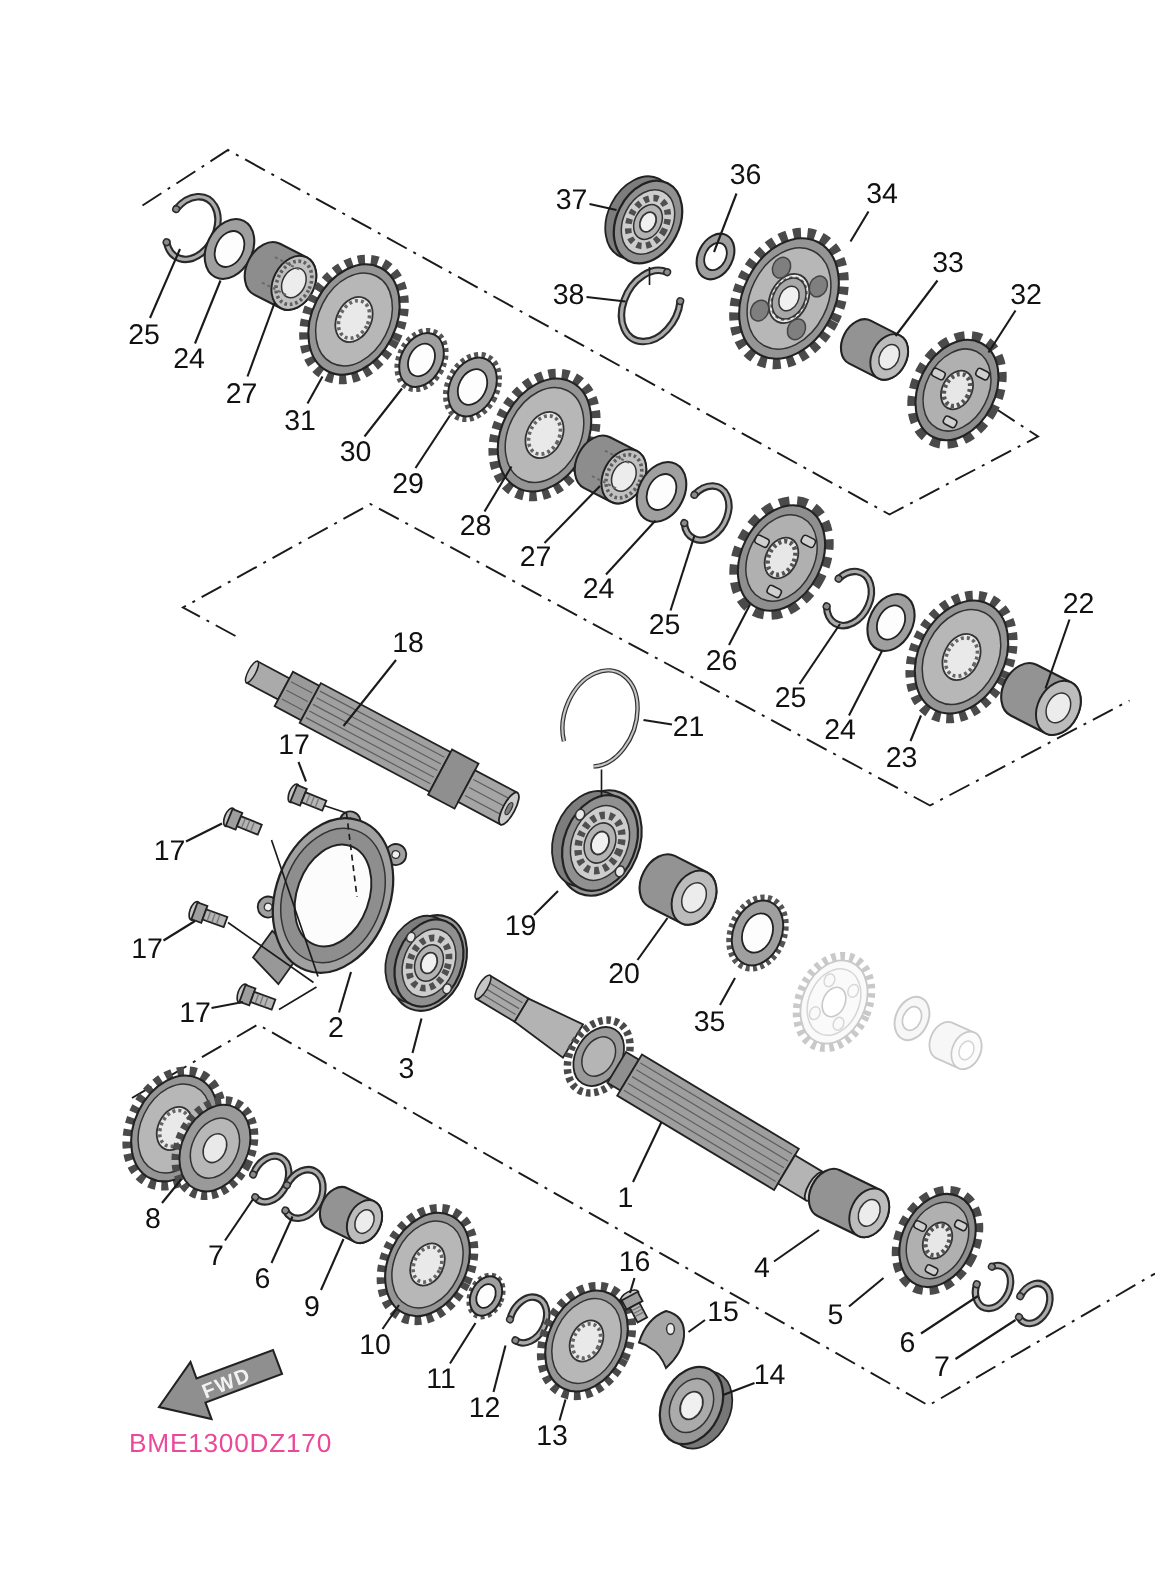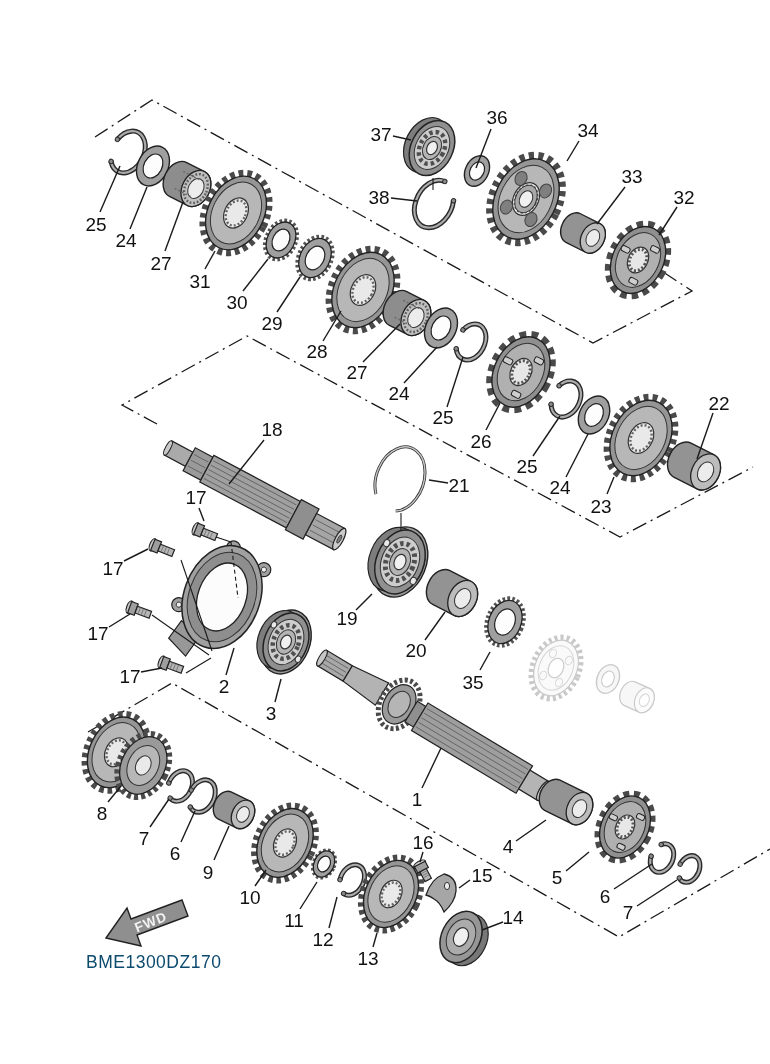--- a/index.html
+++ b/index.html
@@ -1,19 +1,19 @@
 <!DOCTYPE html>
 <html><head>
 <meta charset="utf-8">
 <style>
   html,body{margin:0;padding:0;background:#ffffff;}
   .stage{position:relative;width:770px;height:1064px;background:#ffffff;overflow:hidden;
          font-family:"Liberation Sans", sans-serif;}
   .stage svg{position:absolute;left:0;top:0;}
-  .code{position:absolute;left:86px;top:952px;font-size:17.5px;color:#0c4a6e;
+  .code{position:absolute;left:86px;top:952px;font-size:17.5px;color:#ec4899;
         letter-spacing:0.5px;font-family:"Liberation Sans", sans-serif;}
   text.plbl{font-family:"Liberation Sans", sans-serif;font-size:19px;fill:#111;}
   text.fwd{font-family:"Liberation Sans", sans-serif;font-size:13.5px;font-weight:bold;
            fill:#f2f2f2;letter-spacing:1px;}
 </style>
 </head>
 <body>
 
 <div class="stage">
   <svg id="diagram" width="770" height="1064" viewBox="0 0 770 1064">

